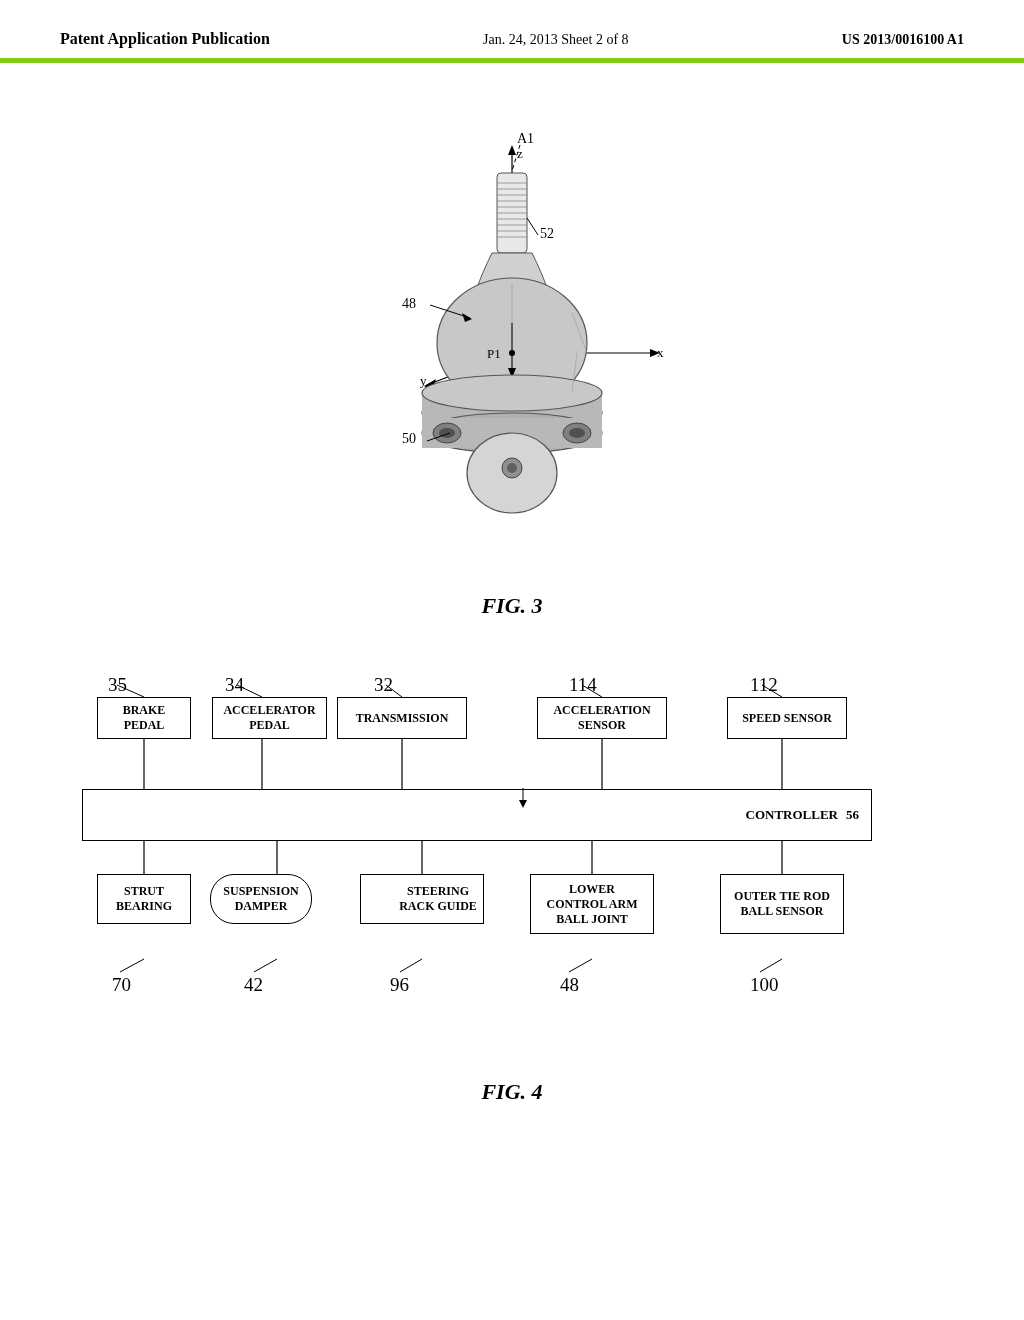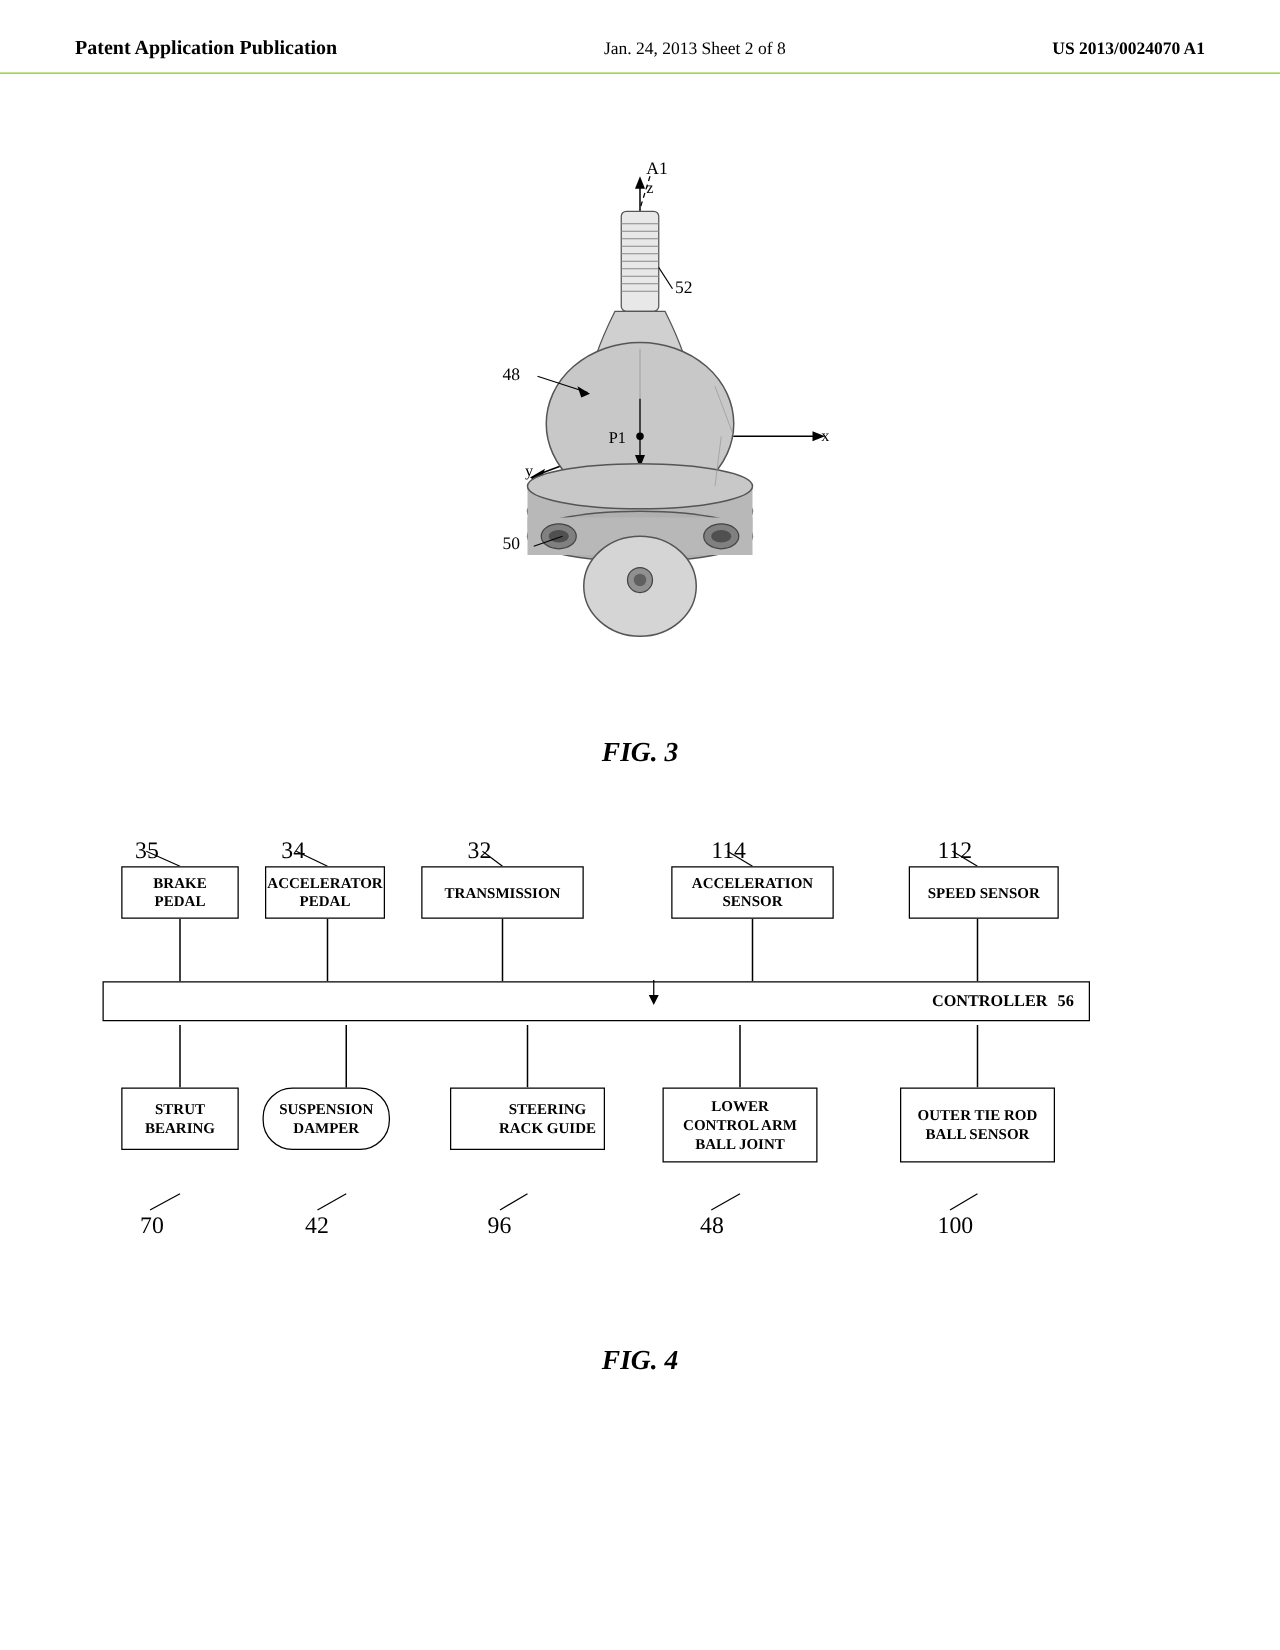--- a/index.html
+++ b/index.html
@@ -11,21 +11,21 @@
       color: #000;
       position: relative;
     }
 
     
     .header {
       display: flex;
       justify-content: space-between;
       align-items: baseline;
       padding: 30px 60px 10px 60px;
-      border-bottom: 1px solid #84cc16;
+      border-bottom: 5px solid #84cc16;
       margin-bottom: 10px;
     }
 
     
     .content {
       padding: 20px 60px;
       display: flex;
       flex-direction: column;
       align-items: center;
     }
@@ -124,21 +124,21 @@
       height: 100%;
       pointer-events: none;
     }
   </style>
 </head>
 <body>
 
 <div class="header">
   <span style="font-weight:bold;font-size:16px;">Patent Application Publication</span>
   <span style="font-size:14px;">Jan. 24, 2013  Sheet 2 of 8</span>
-  <span style="font-size:14px;font-weight:bold;">US 2013/0024070 A1</span>
+  <span style="font-size:14px;font-weight:bold;">US 2013/0016100 A1</span>
 </div>
 
 <div class="content">
 
   <div class="fig3-section">
     <div class="fig3-drawing">
 
       <svg class="fig3-svg-container" viewBox="0 0 420 460" xmlns="http://www.w3.org/2000/svg">
 
         <line x1="210" y1="30" x2="210" y2="130" stroke="#000" stroke-width="1.2"></line>
@@ -261,39 +261,39 @@
         <line x1="155" y1="16" x2="180" y2="28" stroke="#000" stroke-width="1"></line>
         <line x1="304" y1="16" x2="320" y2="28" stroke="#000" stroke-width="1"></line>
         <line x1="500" y1="16" x2="520" y2="28" stroke="#000" stroke-width="1"></line>
         <line x1="680" y1="16" x2="700" y2="28" stroke="#000" stroke-width="1"></line>
       </svg>
 
       <div class="diagram-box" style="left:15px;top:28px;width:94px;height:42px;">
         <span>BRAKE PEDAL</span>
       </div>
 
-      <div class="diagram-box" style="left:130px;top:28px;width:96px;height:42px;">
+      <div class="diagram-box" style="left:130px;top:28px;width:115px;height:42px;">
         <span style="white-space:pre-line;">ACCELERATOR
 PEDAL</span>
       </div>
 
       <div class="diagram-box" style="left:255px;top:28px;width:130px;height:42px;">
         <span>TRANSMISSION</span>
       </div>
 
       <div class="diagram-box" style="left:455px;top:28px;width:130px;height:42px;">
         <span style="white-space:pre-line;">ACCELERATION
 SENSOR</span>
       </div>
 
       <div class="diagram-box" style="left:645px;top:28px;width:120px;height:42px;">
         <span>SPEED SENSOR</span>
       </div>
 
-      <div class="controller-box" style="left:0px;top:120px;width:790px;height:32px;">
+      <div class="controller-box" style="left:0px;top:120px;width:790px;height:52px;">
         <span>CONTROLLER</span>
         <span style="margin-left:8px;font-size:13px;">56</span>
         <svg style="position:absolute;left:430px;top:-2px;width:20px;height:20px;">
           <line x1="10" y1="0" x2="10" y2="18" stroke="#000" stroke-width="1"></line>
           <polygon points="10,20 6,12 14,12" fill="#000"></polygon>
         </svg>
       </div>
 
       <div class="ref-label" style="top:305px;left:30px;">70</div>
       <div class="ref-label" style="top:305px;left:162px;text-align:right;">42</div>

